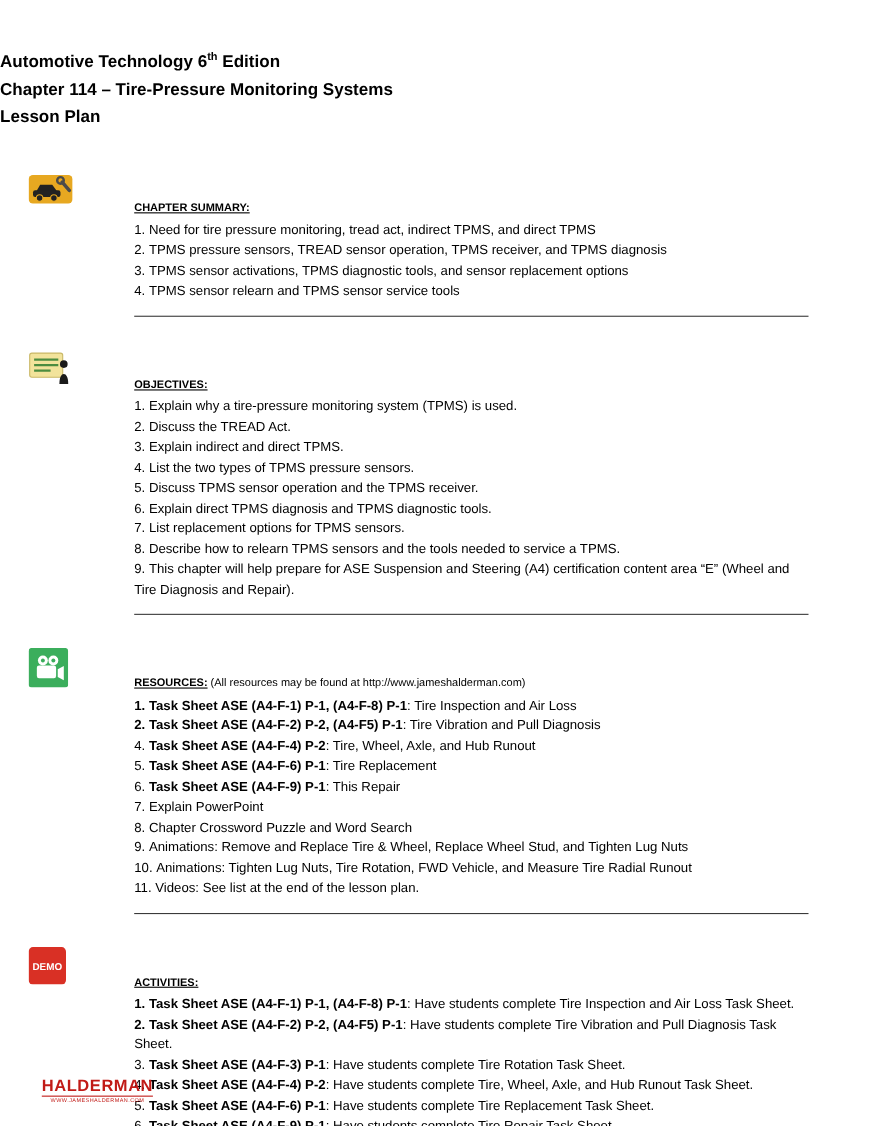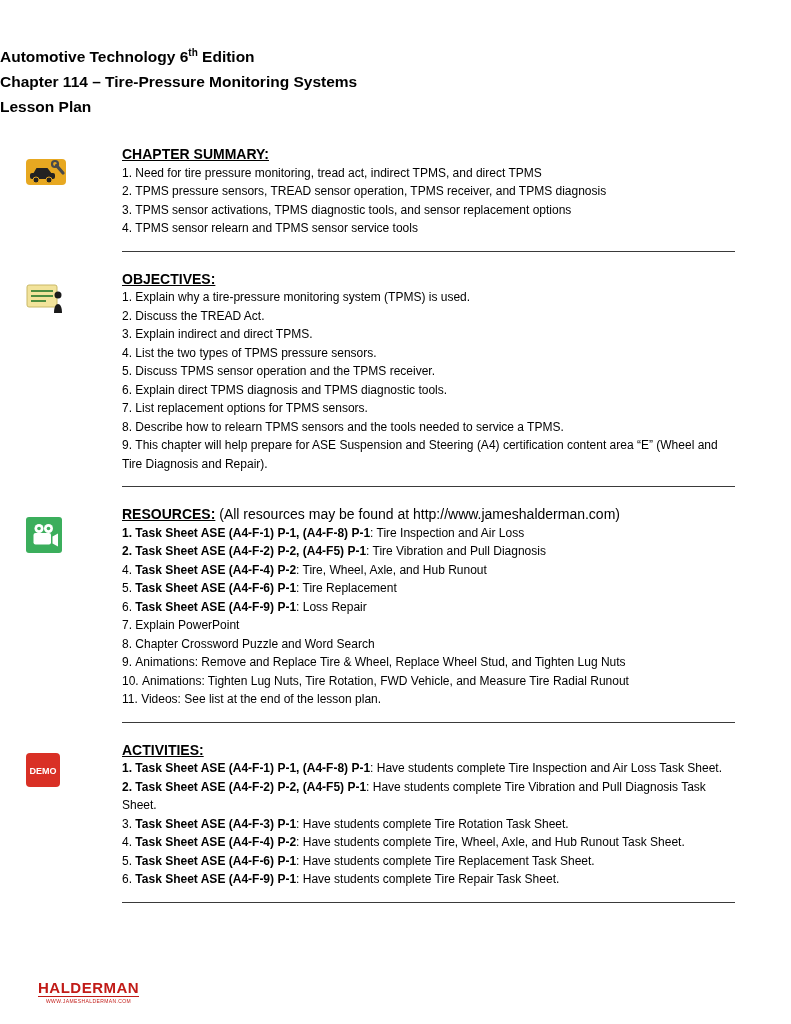--- a/index.html
+++ b/index.html
@@ -25,21 +25,21 @@
     vertical-align: super;
     line-height: 0;
   }
   .body-block { margin-top: 26px; }
   .section { display: flex; margin-bottom: 18px; }
   .icon-cell {
     flex: 0 0 122px;
     padding: 12px 0 0 26px;
   }
   .content { flex: 1; padding-right: 56px; }
-  .heading { font-size: 14px; line-height: 18.5px; font-weight: normal; }
+  .heading { font-size: 10px; line-height: 18.5px; font-weight: normal; margin-top: 36px; }
   .hmain { font-weight: bold; text-decoration: underline; }
   .hsuffix { font-weight: normal; }
   .item { font-size: 12px; line-height: 18.5px; }
   .b { font-weight: bold; }
   .rule {
     border-top: 1px solid #3a3a3a;
     margin-top: 13px;
     height: 1px;
   }
   .footer {
@@ -140,21 +140,21 @@
           <path d="M26.5 19.5 l5.5 -3 v13 l-5.5 -3 z" fill="#ffffff"></path>
         </svg>
       </div>
       <div class="content">
         <h2 class="heading"><span class="hmain">RESOURCES:</span><span class="hsuffix"> (All resources may be found at http://www.jameshalderman.com)</span></h2>
         <div class="items">
             <div class="item"><span class="num b">1.&nbsp;</span><span class="b">Task Sheet ASE (A4-F-1) P-1, (A4-F-8) P-1</span><span>: Tire Inspection and Air Loss</span></div>
             <div class="item"><span class="num b">2.&nbsp;</span><span class="b">Task Sheet ASE (A4-F-2) P-2, (A4-F5) P-1</span><span>: Tire Vibration and Pull Diagnosis</span></div>
             <div class="item"><span class="num">4.&nbsp;</span><span class="b">Task Sheet ASE (A4-F-4) P-2</span><span>: Tire, Wheel, Axle, and Hub Runout</span></div>
             <div class="item"><span class="num">5.&nbsp;</span><span class="b">Task Sheet ASE (A4-F-6) P-1</span><span>: Tire Replacement</span></div>
-            <div class="item"><span class="num">6.&nbsp;</span><span class="b">Task Sheet ASE (A4-F-9) P-1</span><span>: Loss Repair</span></div>
+            <div class="item"><span class="num">6.&nbsp;</span><span class="b">Task Sheet ASE (A4-F-9) P-1</span><span>: This Repair</span></div>
             <div class="item"><span class="num">7.&nbsp;</span><span>Explain PowerPoint</span></div>
             <div class="item"><span class="num">8.&nbsp;</span><span>Chapter Crossword Puzzle and Word Search</span></div>
             <div class="item"><span class="num">9.&nbsp;</span><span>Animations: Remove and Replace Tire &amp; Wheel, Replace Wheel Stud, and Tighten Lug Nuts</span></div>
             <div class="item"><span class="num">10.&nbsp;</span><span>Animations: Tighten Lug Nuts, Tire Rotation, FWD Vehicle, and Measure Tire Radial Runout</span></div>
             <div class="item"><span class="num">11.&nbsp;</span><span>Videos: See list at the end of the lesson plan.</span></div>
           </div>
         <div class="rule"></div>
       </div>
     </section>
 

